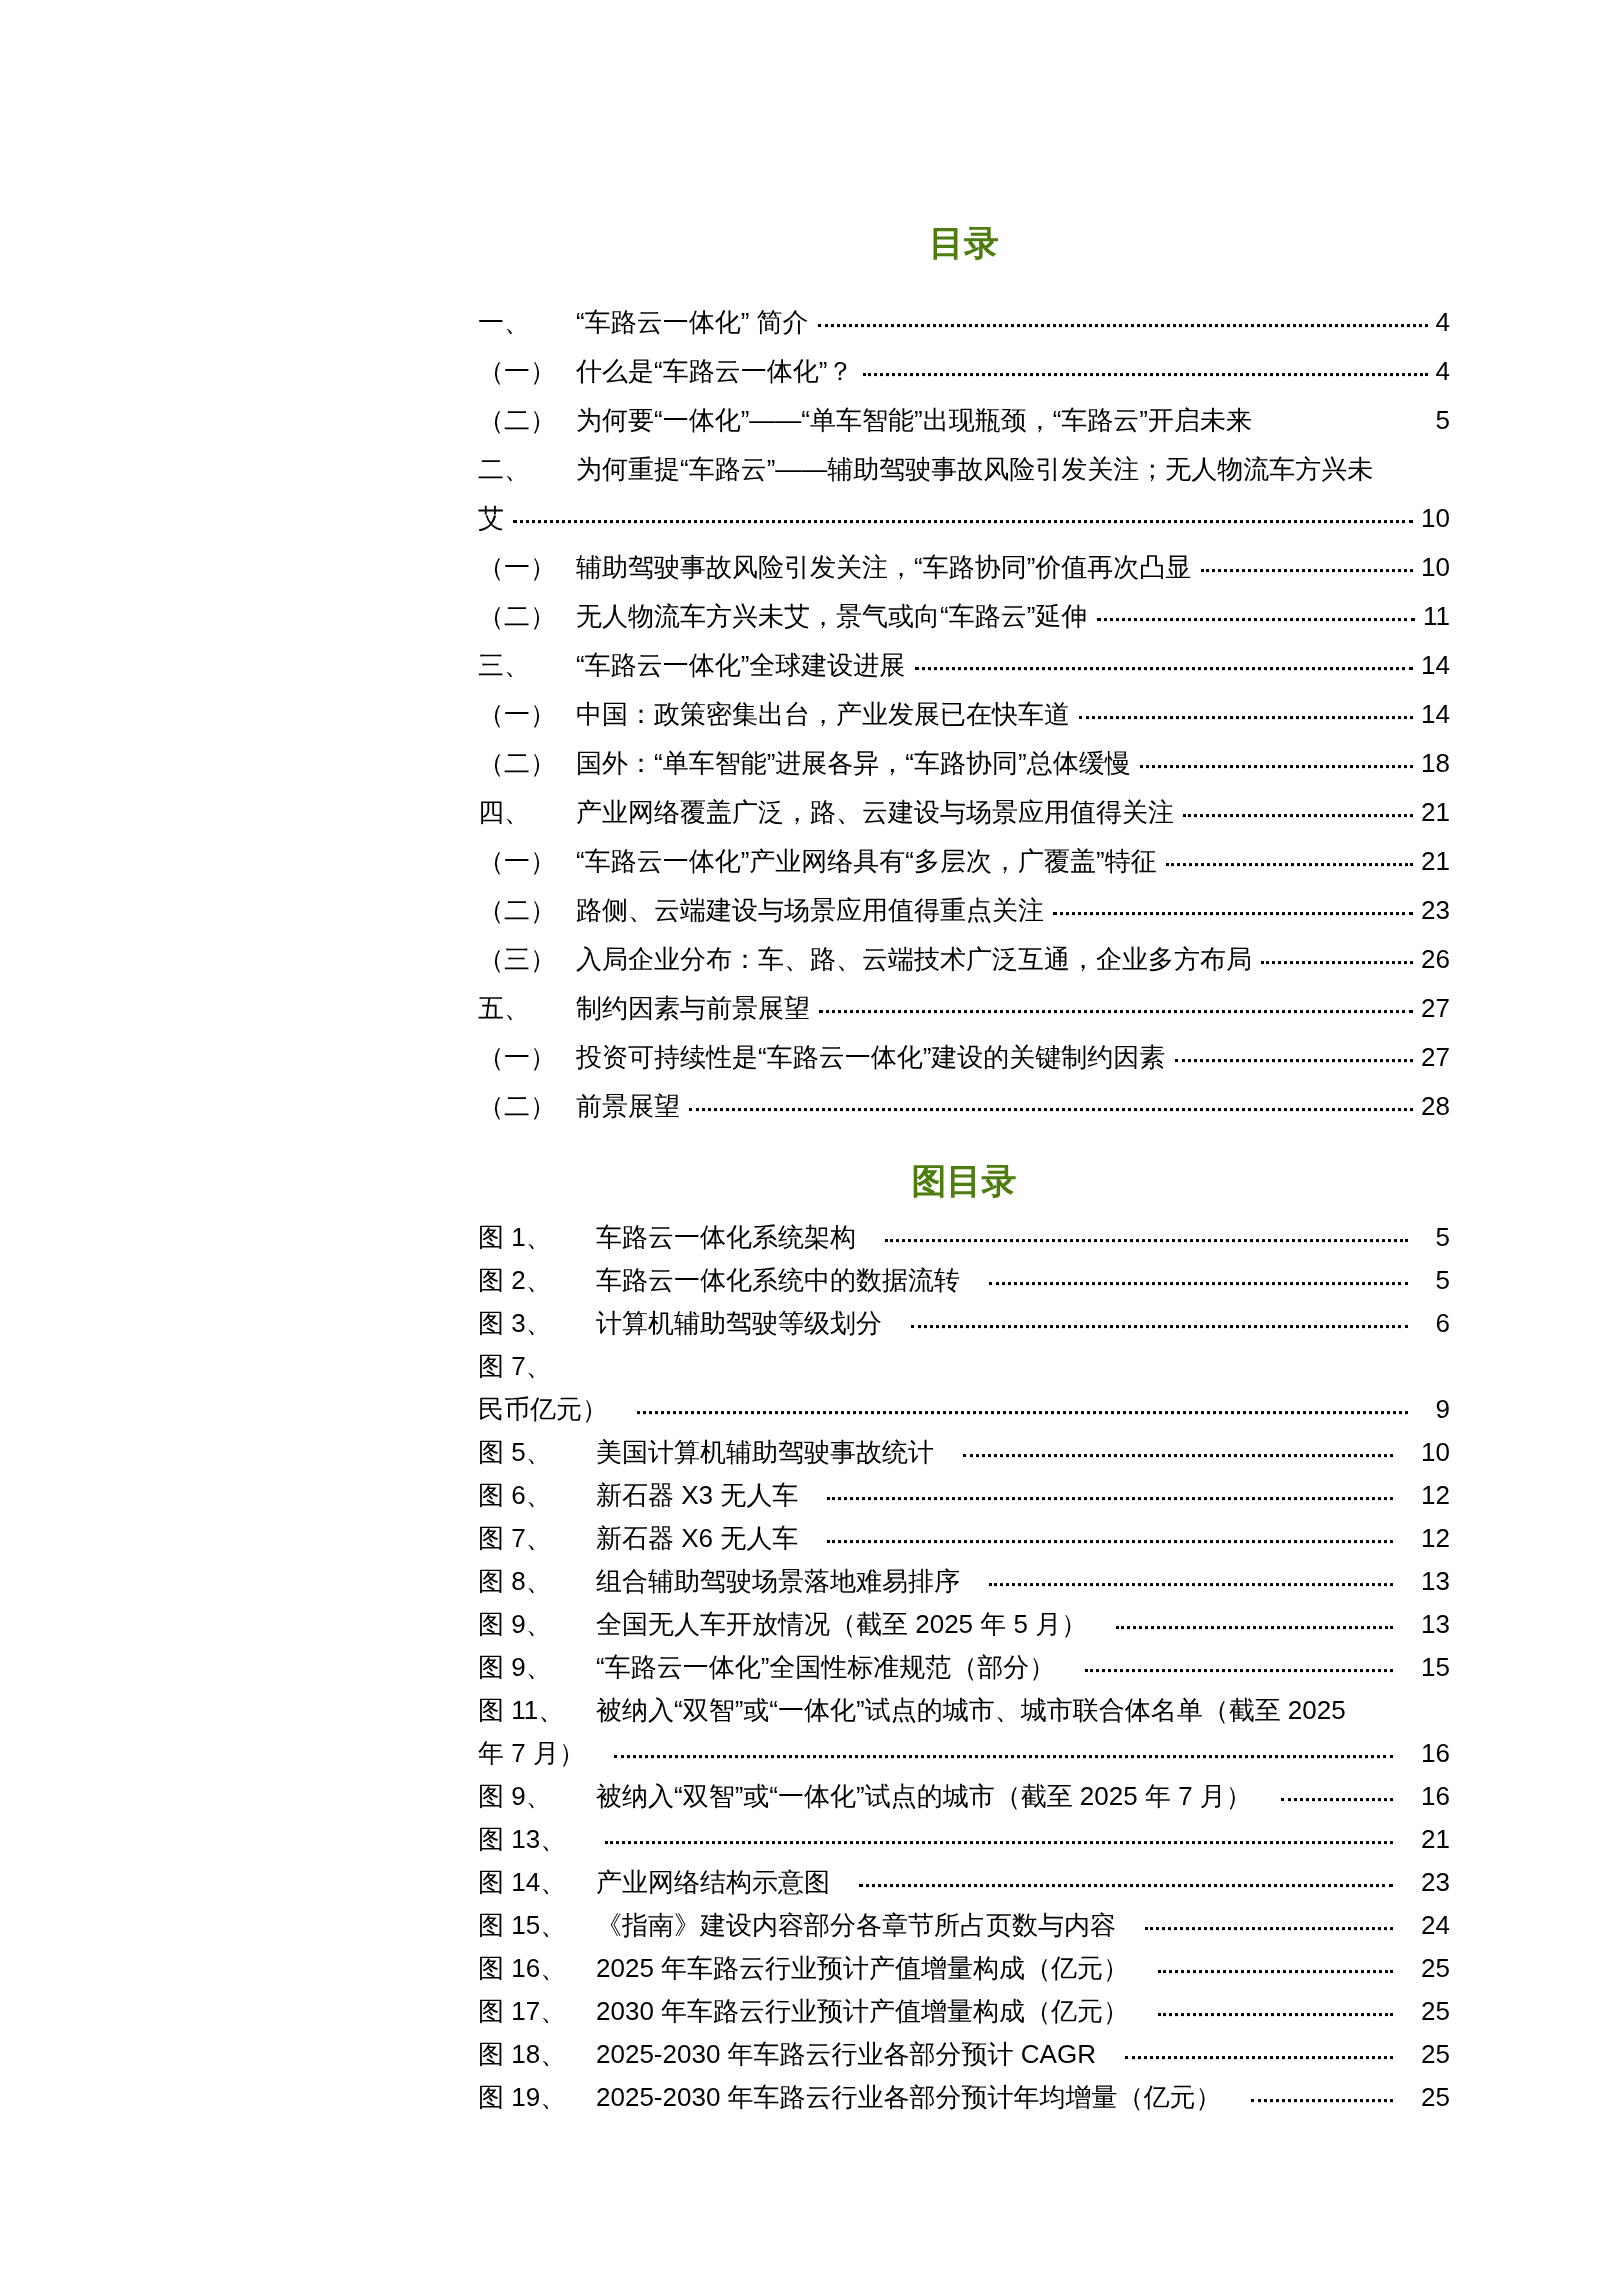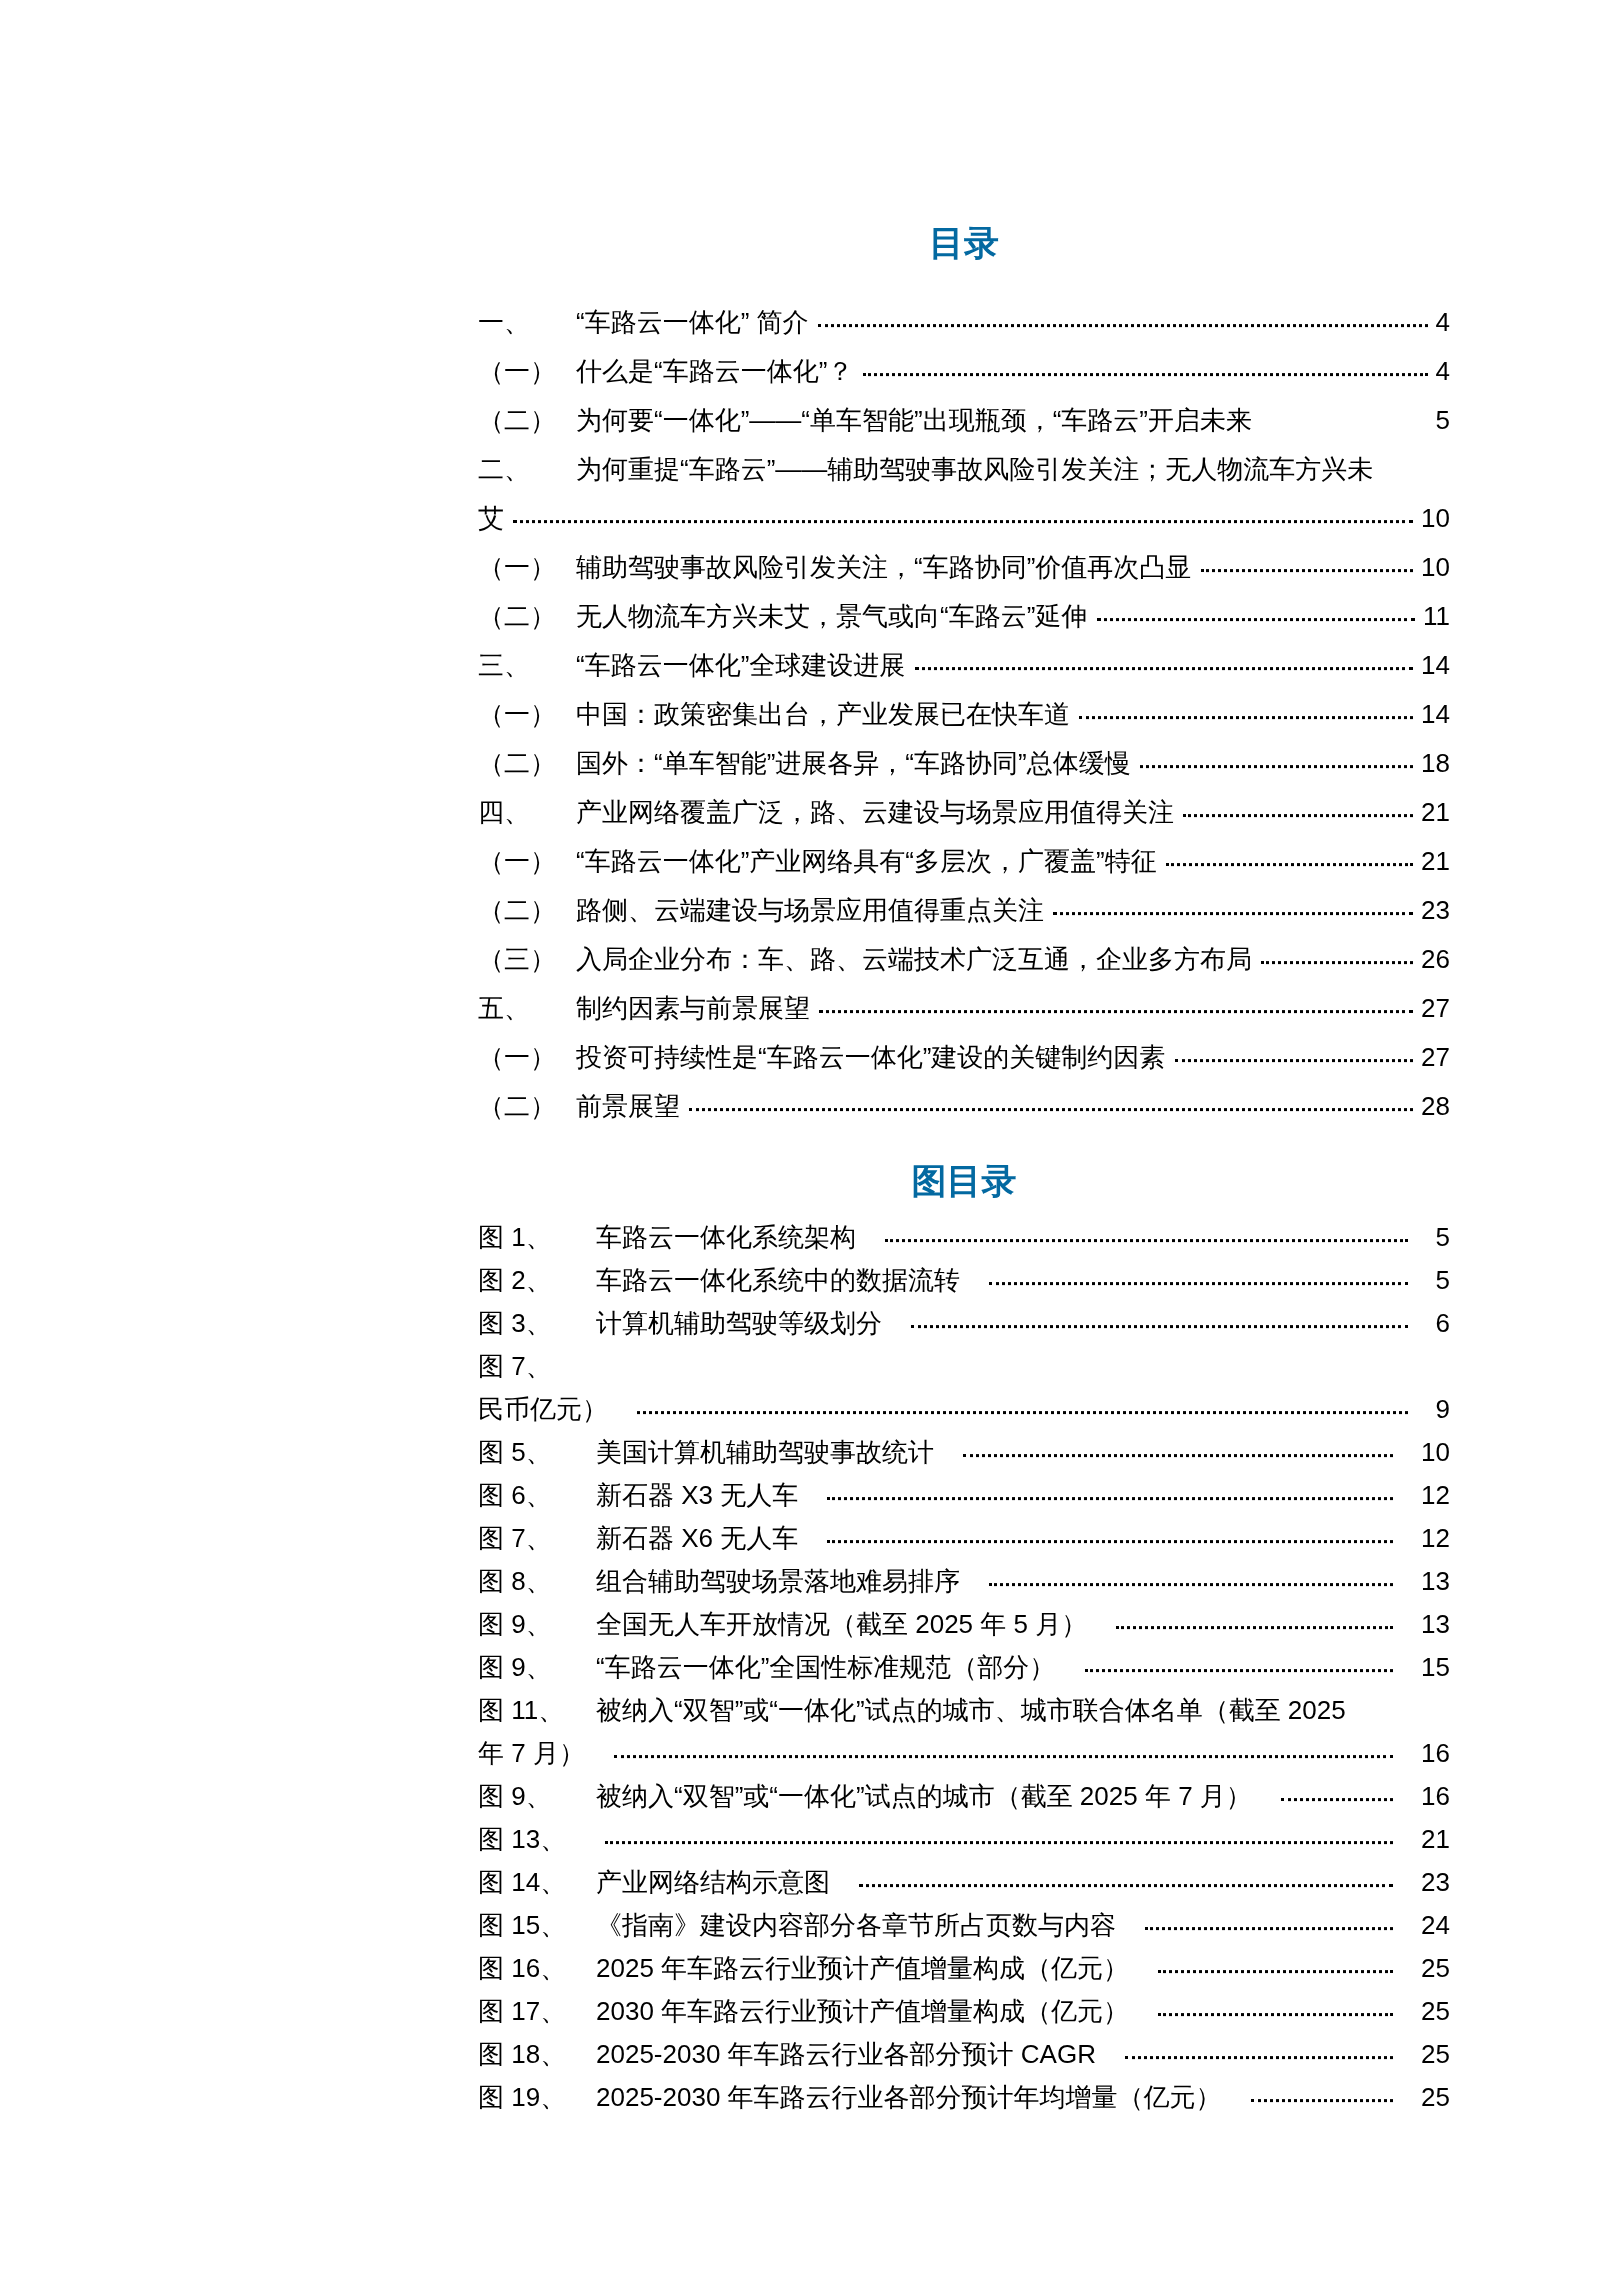--- a/index.html
+++ b/index.html
@@ -7,21 +7,21 @@
   body { font-family:"Liberation Sans", sans-serif; color:#000000; }
 
   .content { position:absolute; left:478px; top:0; width:972px; }
 
   .doc-title {
     margin-top:223px;
     text-align:center;
     font-size:35px;
     line-height:39px;
     font-weight:700;
-    color:#0369a1;
+    color:#4d7c0f;
   }
   .fig-title { margin-top:29.5px; }
 
   .toc-list { margin-top:36px; }
   .fig-list { margin-top:16.4px; }
 
   .row {
     display:flex;
     align-items:baseline;
     font-size:26px;

